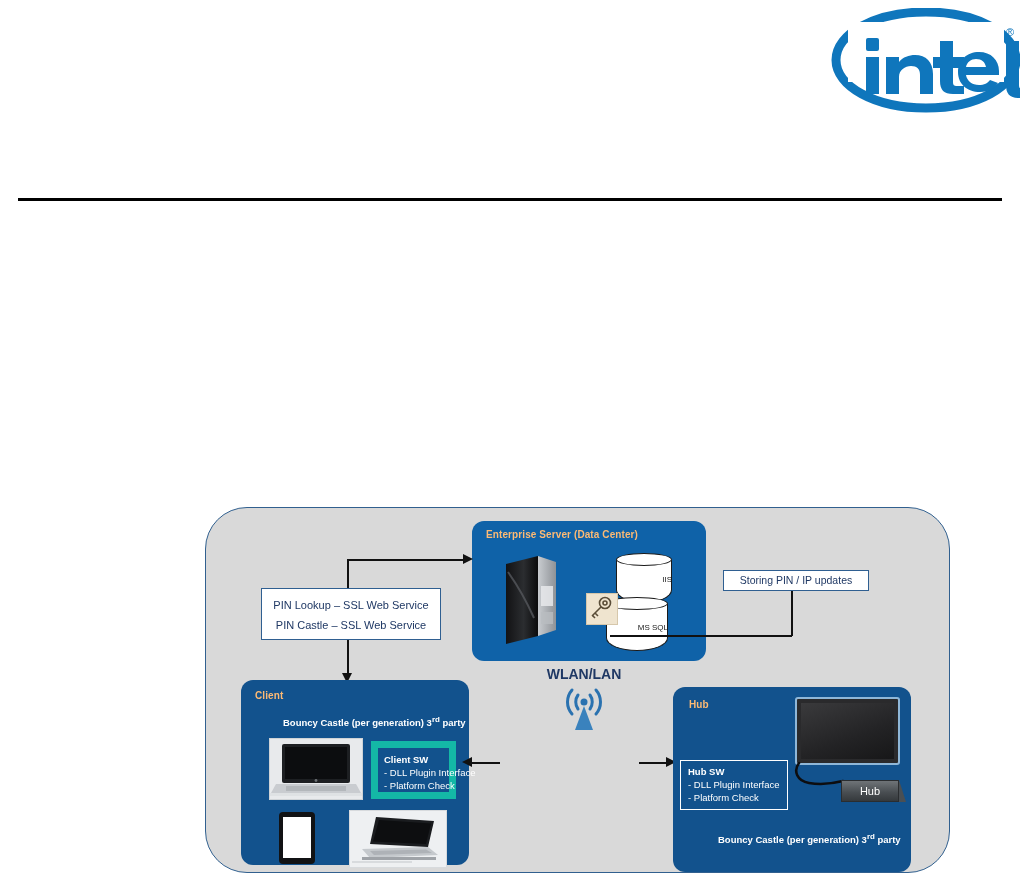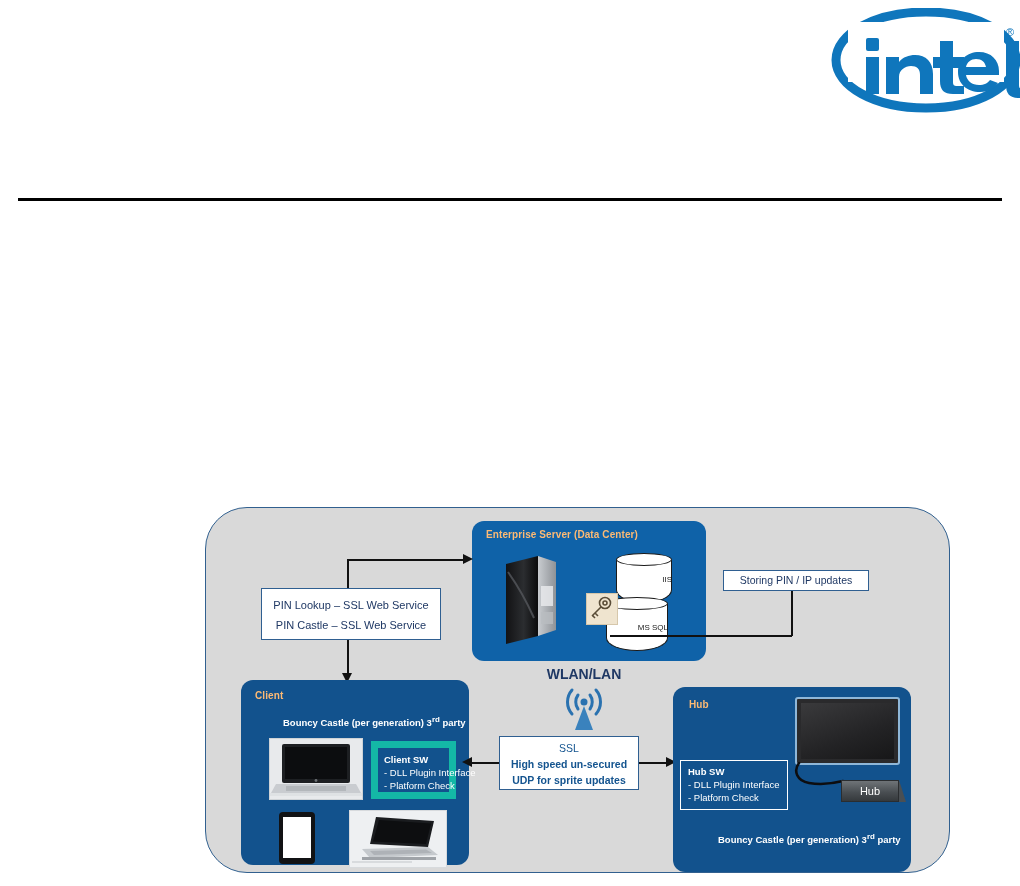--- a/index.html
+++ b/index.html
@@ -536,25 +536,20 @@
       <circle cx="36" cy="20" r="3.5" fill="#2a72b0"></circle>
       <polygon points="36,24 45,48 27,48" fill="#3a82bd"></polygon>
     </svg>
   </div>
 
   <div id="ssl-arrow-left-line"></div>
   <div id="ssl-arrow-left-head"></div>
   <div id="ssl-arrow-right-line"></div>
   <div id="ssl-arrow-right-head"></div>
 
-  <div id="ssl-box">
-    <div class="ssl-line plain">SSL</div>
-    <div class="ssl-line">High speed un-secured</div>
-    <div class="ssl-line">UDP for sprite updates</div>
-  </div>
 
   <div class="node-box" id="hub-box">
     <div class="node-title" id="hub-title">Hub</div>
 
     <div id="hub-tv">
       <div id="hub-tv-screen"></div>
     </div>
 
     <div id="hub-cable">
       <svg width="70" height="34" viewBox="0 0 70 34" xmlns="http://www.w3.org/2000/svg">

